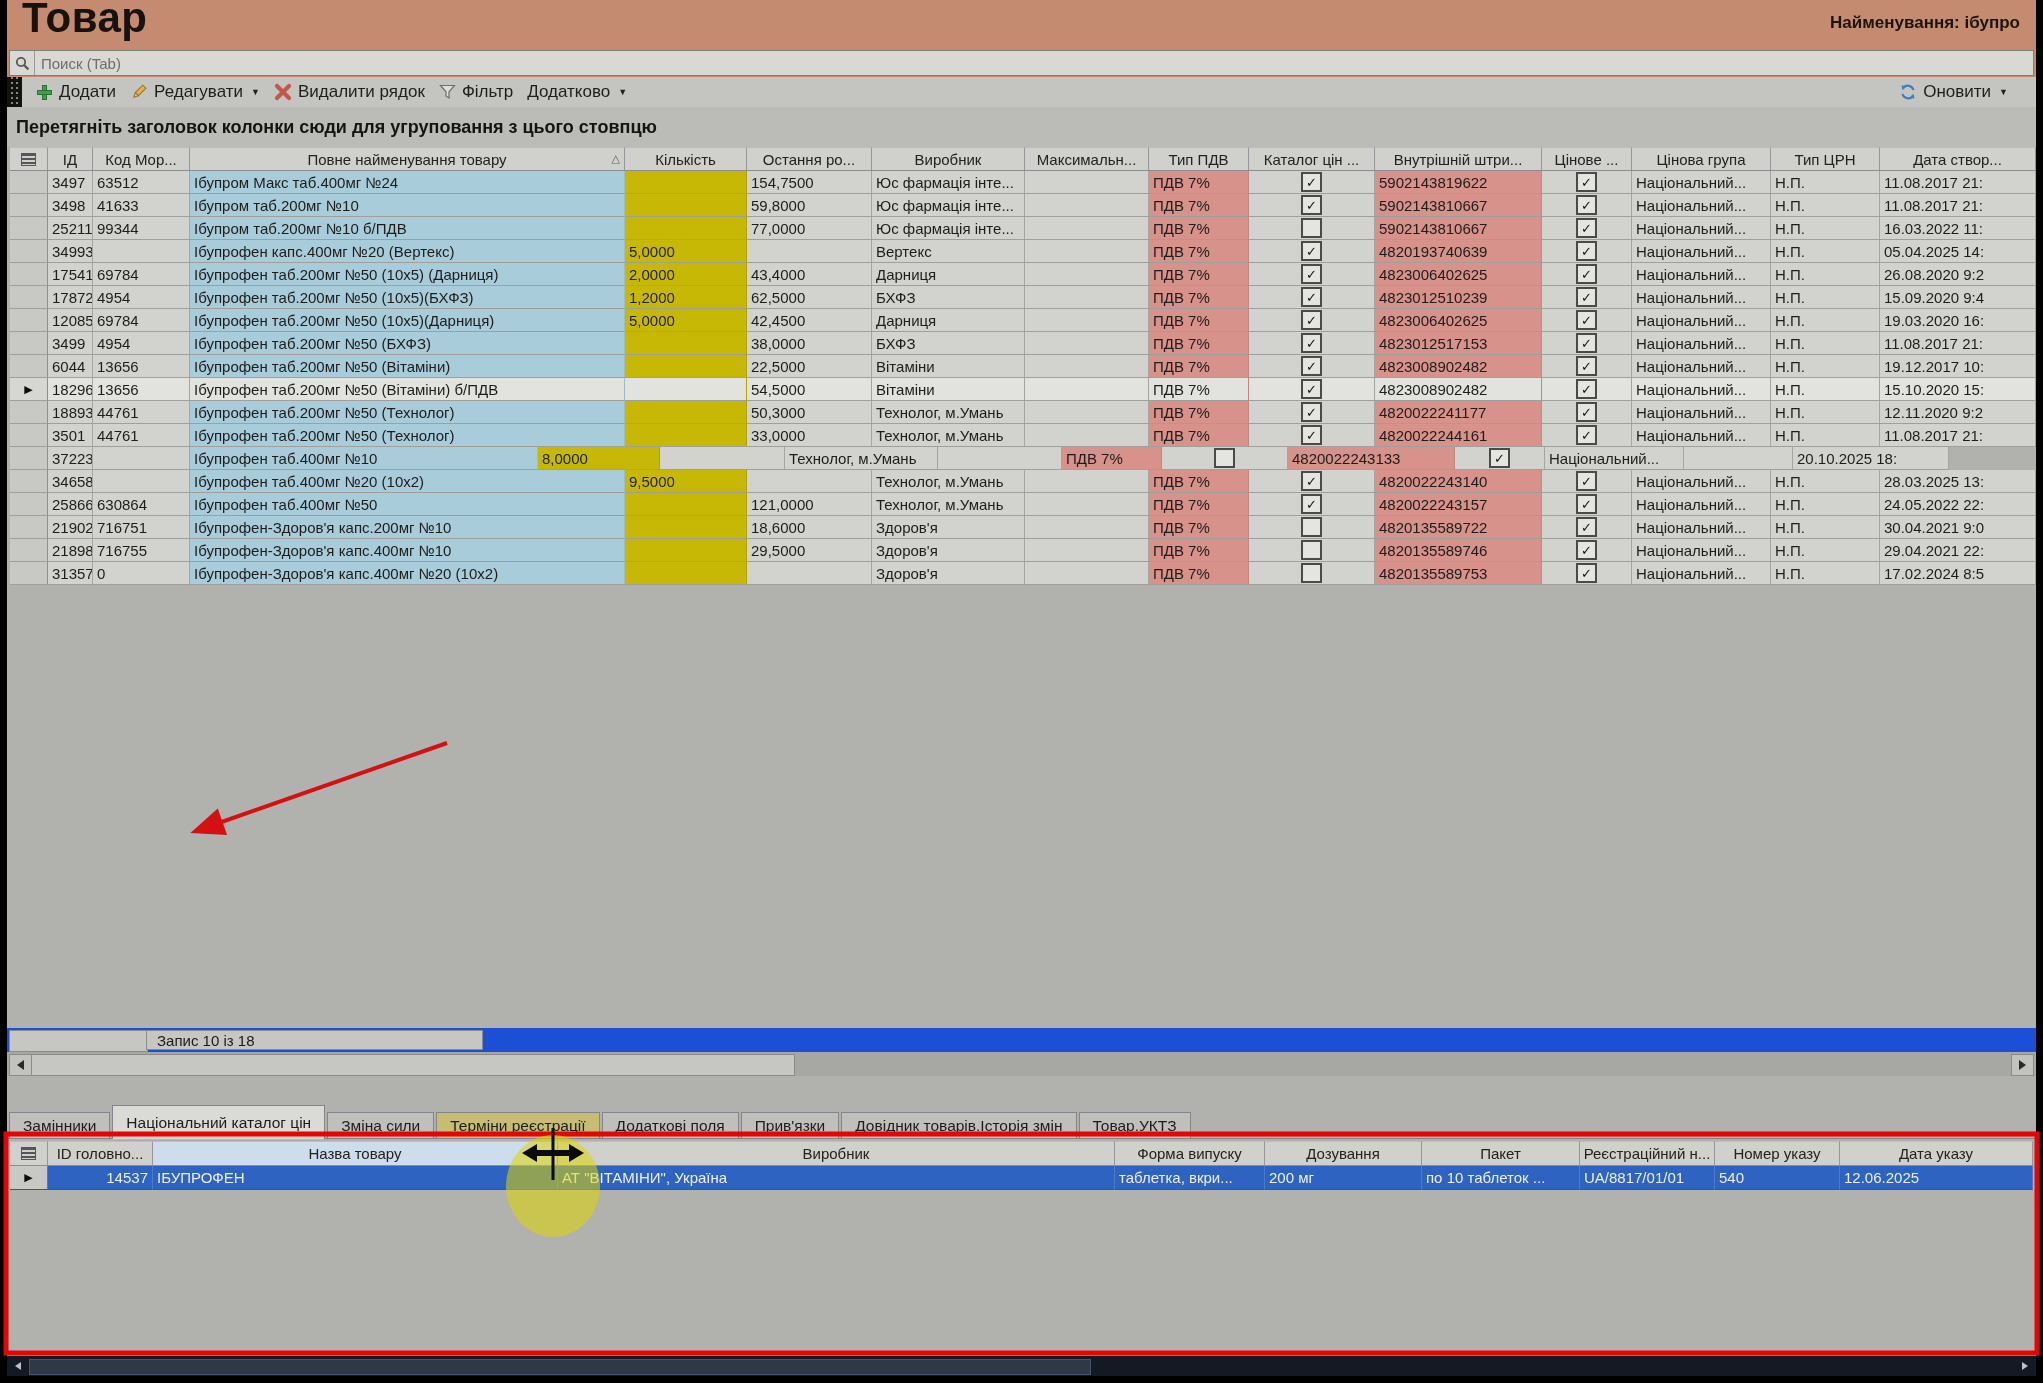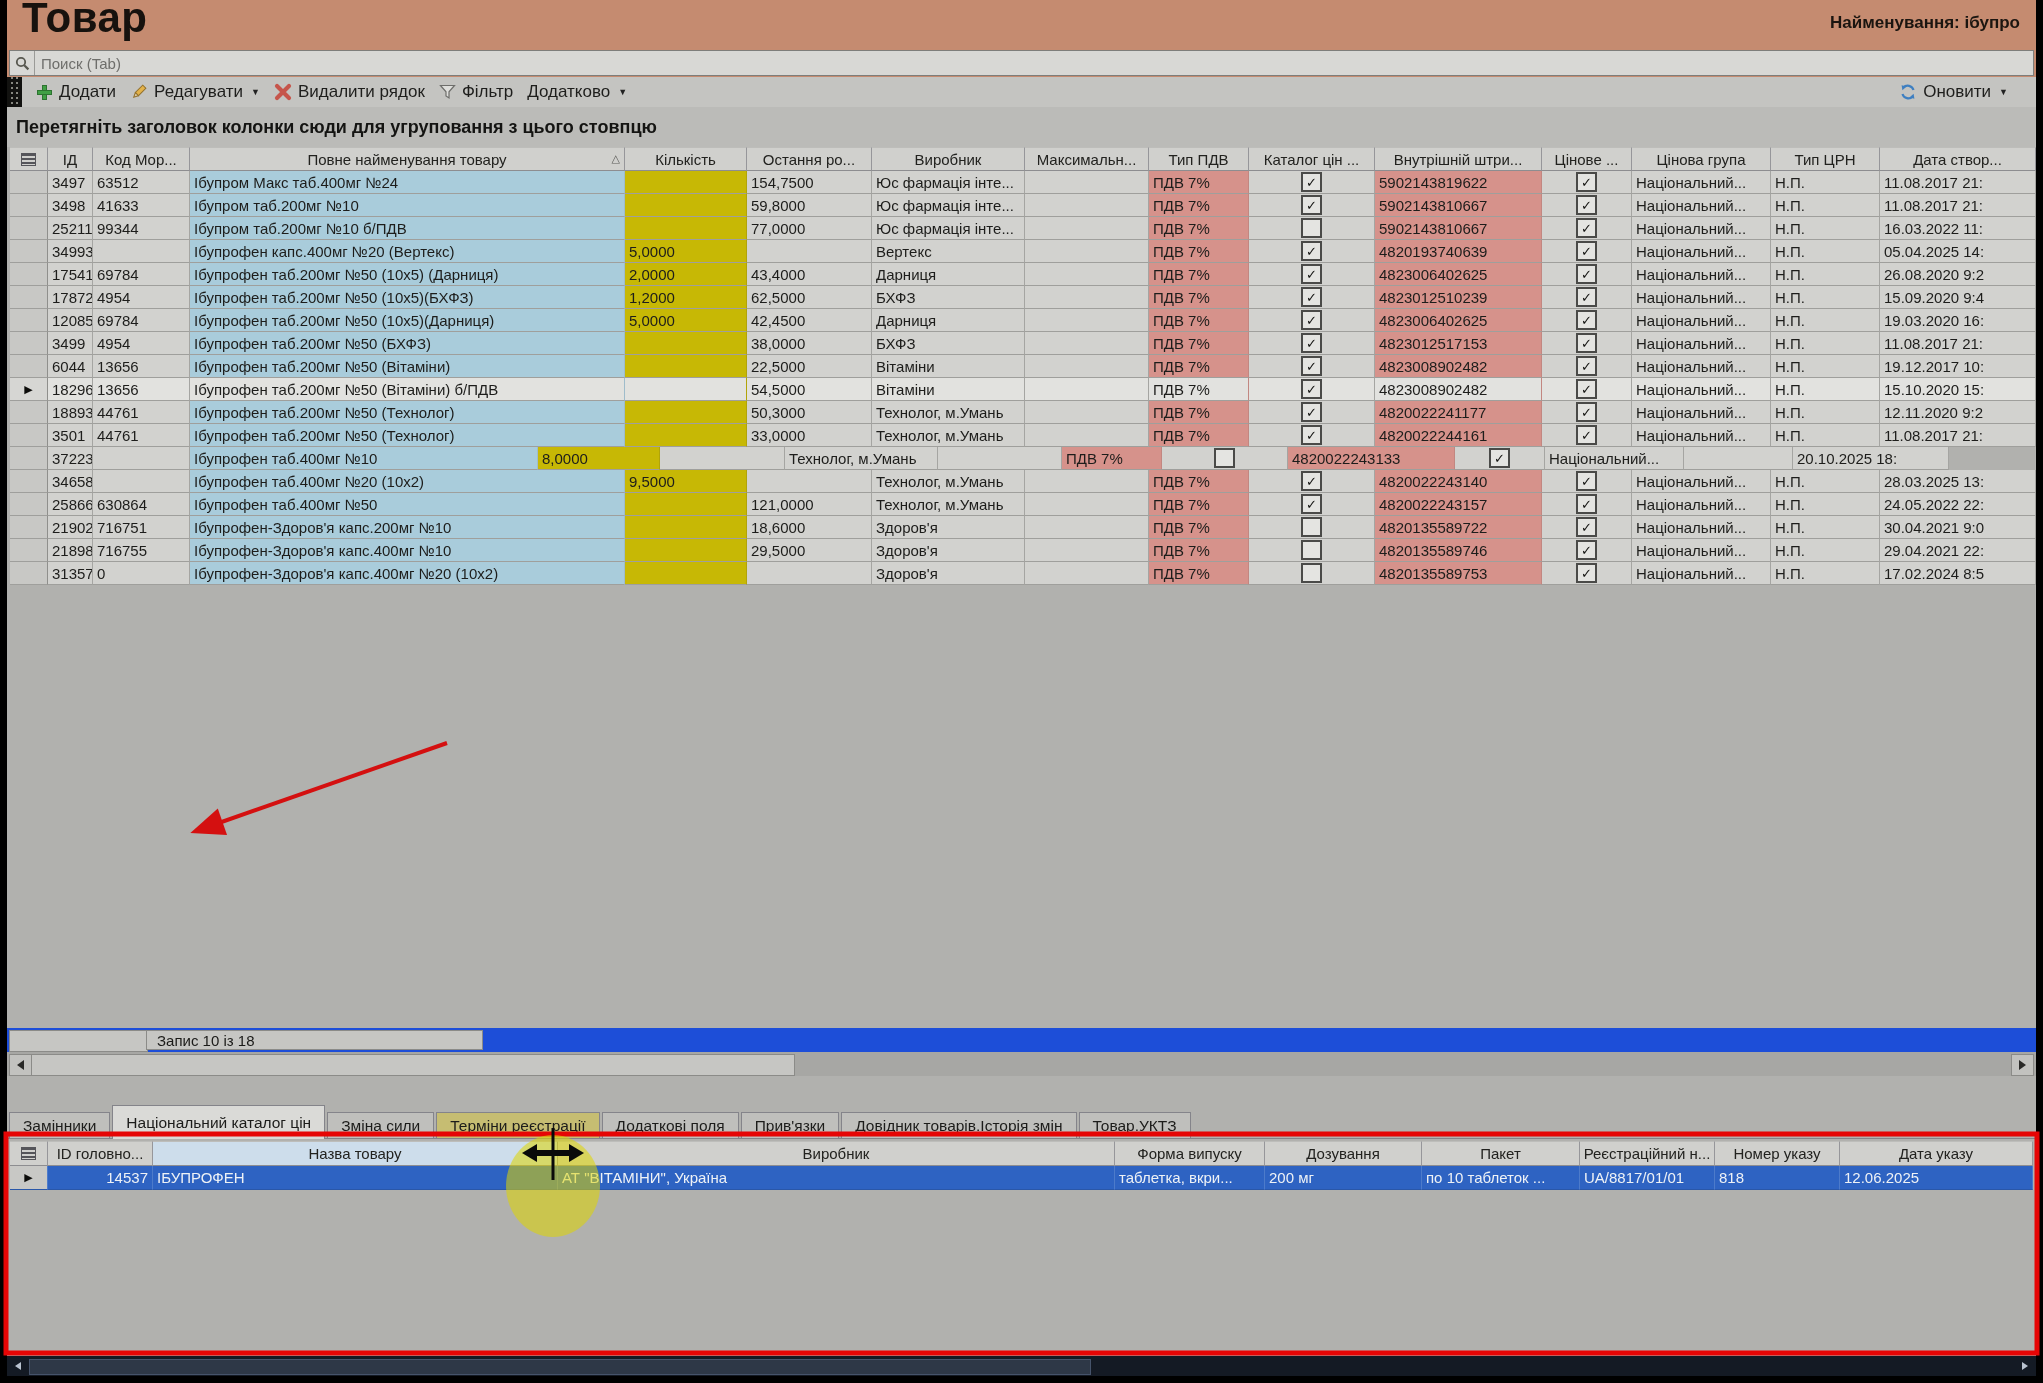--- a/index.html
+++ b/index.html
@@ -680,21 +680,21 @@
         <div class="cell ind" style="width: 38px;">
           <span class="rowmark">▶</span>
         </div>
         <div class="cell ar" style="width: 105px;">14537</div>
         <div class="cell" style="width: 405px;">ІБУПРОФЕН</div>
         <div class="cell" style="width: 557px;">АТ "ВІТАМІНИ", Україна</div>
         <div class="cell" style="width: 150px;">таблетка, вкри...</div>
         <div class="cell" style="width: 157px;">200 мг</div>
         <div class="cell" style="width: 158px;">по 10 таблеток ...</div>
         <div class="cell" style="width: 135px;">UA/8817/01/01</div>
-        <div class="cell" style="width: 125px;">818</div>
+        <div class="cell" style="width: 125px;">540</div>
         <div class="cell" style="width: 193px;">12.06.2025</div>
       </div>
     </div>
 
   <div class="abs bscroll">
     <div class="bs-btn l">
         <span class="btri-l"></span>
       </div>
     <div class="bs-thumb"></div>
     <div class="bs-btn r">

